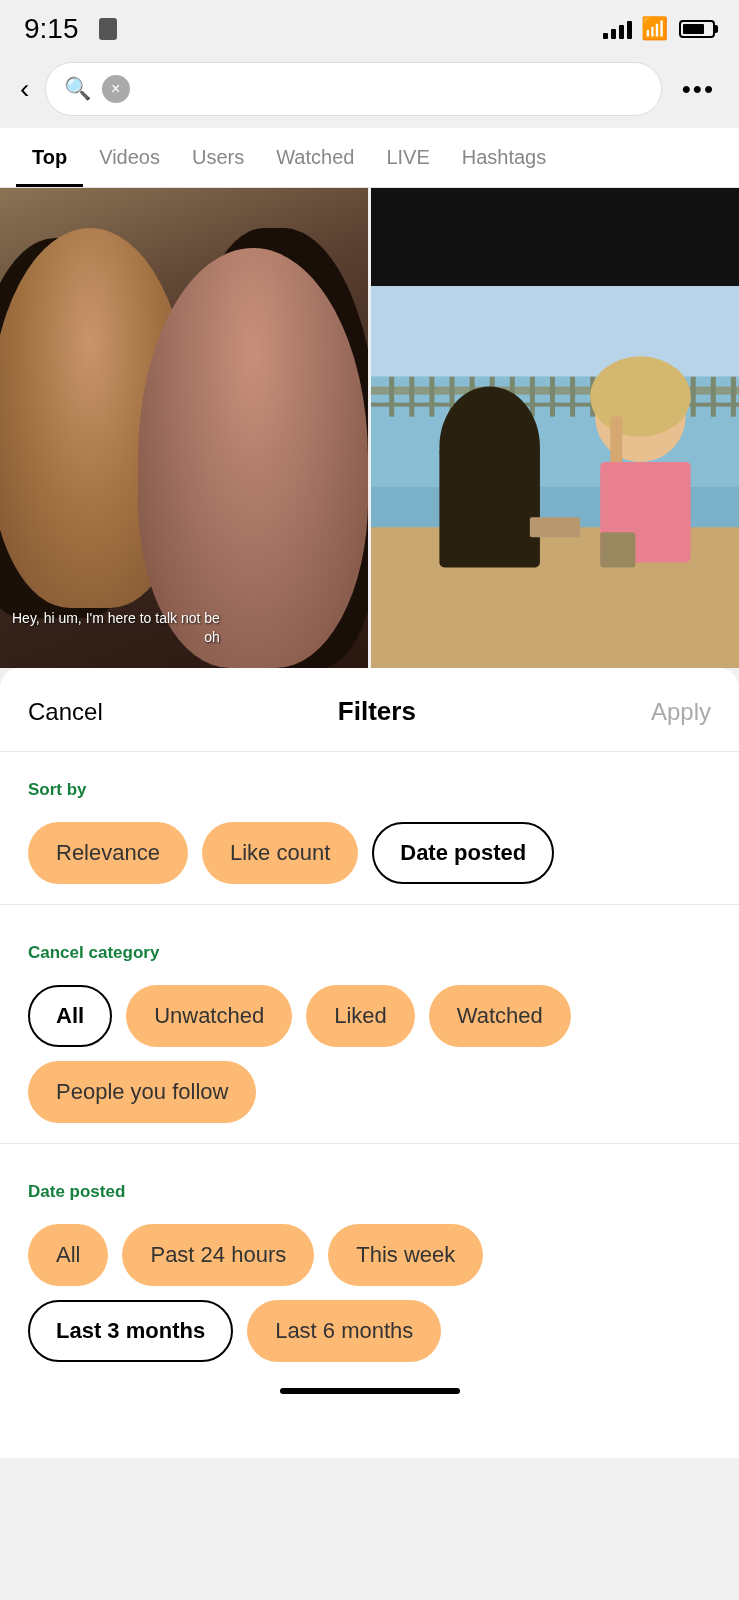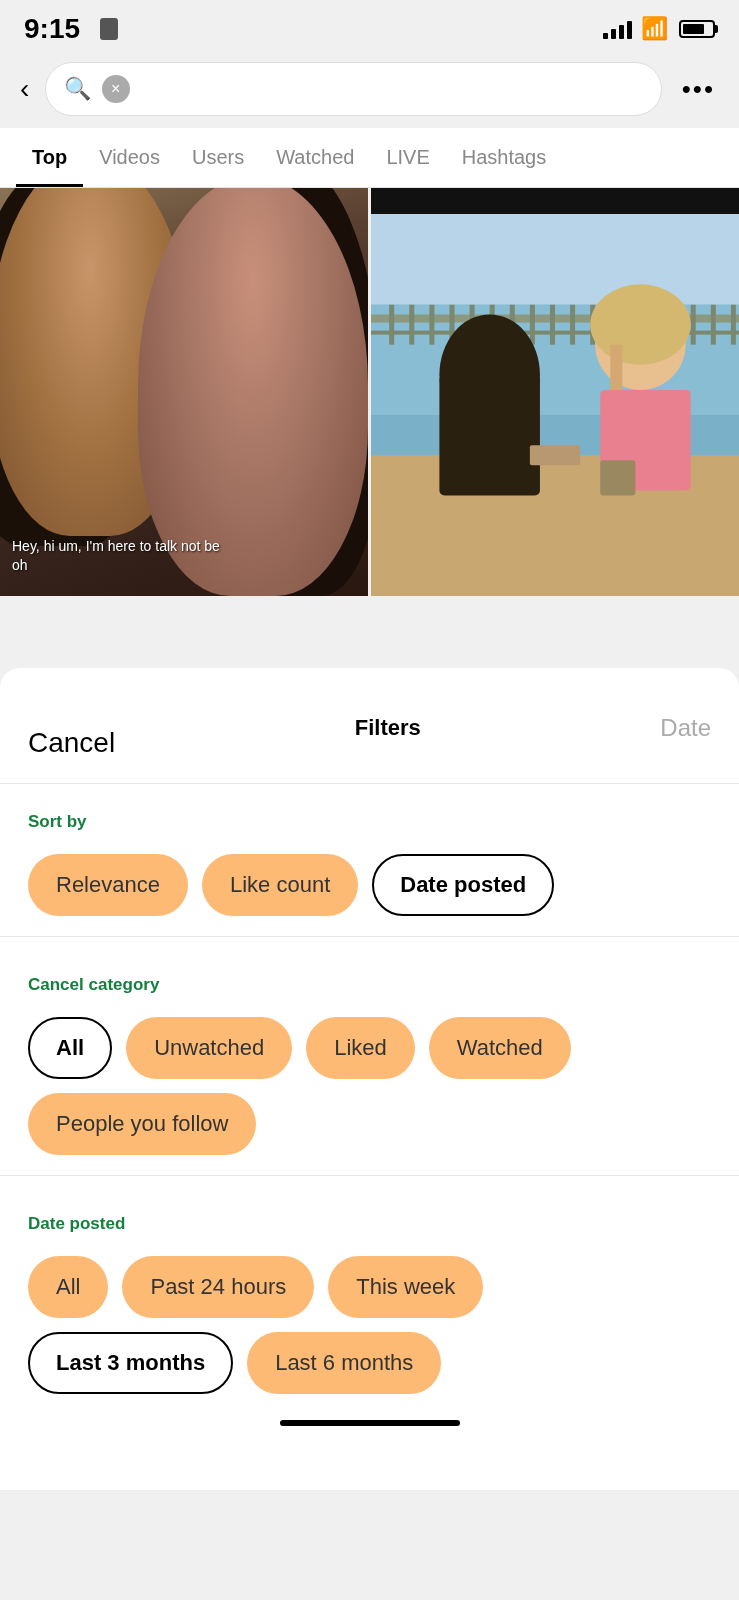--- a/index.html
+++ b/index.html
@@ -16,21 +16,21 @@
     .status-bar {
       display: flex;
       justify-content: space-between;
       align-items: center;
       padding: 12px 24px 8px 24px;
       background: #f0f0f0;
       height: 54px;
     }
     .status-time {
       font-size: 28px;
-      font-weight: 700;
+      font-weight: 400;
       color: #000;
       display: flex;
       align-items: center;
       gap: 20px;
     }
     .status-icon-record {
       width: 18px;
       height: 22px;
       background: #555;
       border-radius: 3px;
@@ -171,21 +171,22 @@
       display: grid;
       grid-template-columns: 1fr 1fr;
       gap: 3px;
       height: 480px;
       overflow: hidden;
     }
     .video-thumb {
       background: #555;
       position: relative;
       overflow: hidden;
-      height: 408px;
+      height: 480px;
+      text-align: right;
     }
     .video-thumb-left {
       background: linear-gradient(160deg, #8b7355 0%, #5a4030 30%, #3a2820 60%, #2a1810 100%);
     }
     .video-thumb-right {
       background: #000;
       display: flex;
       flex-direction: column;
     }
     .video-thumb-right .top-black {
@@ -258,27 +259,26 @@
 
     
     .filter-header {
       display: flex;
       align-items: center;
       justify-content: space-between;
       padding: 28px 28px 24px 28px;
       border-bottom: 1px solid #e8e8e8;
     }
     .filter-cancel {
-      font-size: 28px;
-      color: #000;
-      cursor: pointer;
-      margin-top: 31px;
+      font-size: 24px;
+      color: #000;
+      cursor: pointer;
     }
     .filter-title {
-      font-size: 22px;
+      font-size: 26px;
       font-weight: 700;
       color: #000;
     }
     .filter-apply {
       font-size: 24px;
       color: #aaa;
       cursor: pointer;
     }
 
     
@@ -435,21 +435,21 @@
       </svg>
     </div>
   </div>
 </div>
 
 <div class="bottom-sheet">
 
   <div class="filter-header">
     <span class="filter-cancel">Cancel</span>
     <span class="filter-title">Filters</span>
-    <span class="filter-apply">Date</span>
+    <span class="filter-apply">Apply</span>
   </div>
 
   <div class="filter-section">
     <div class="section-title">Sort by</div>
     <div class="chips-row">
       <div class="chip">Relevance</div>
       <div class="chip">Like count</div>
       <div class="chip selected">Date posted</div>
     </div>
   </div>

